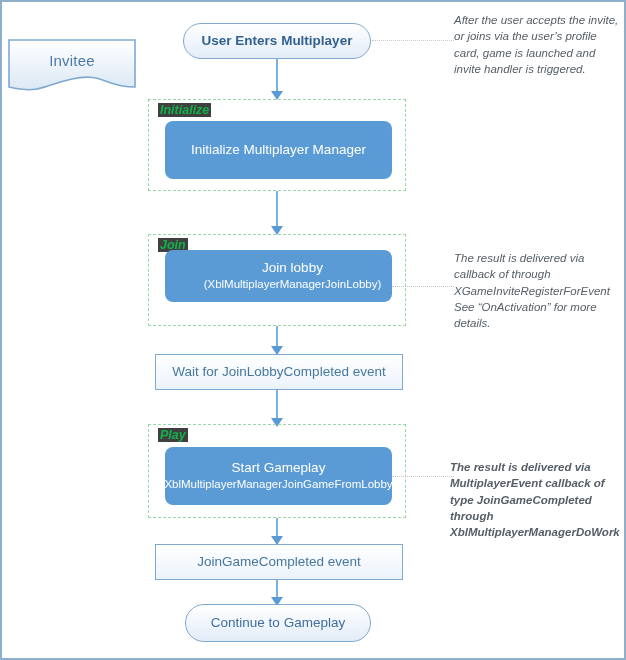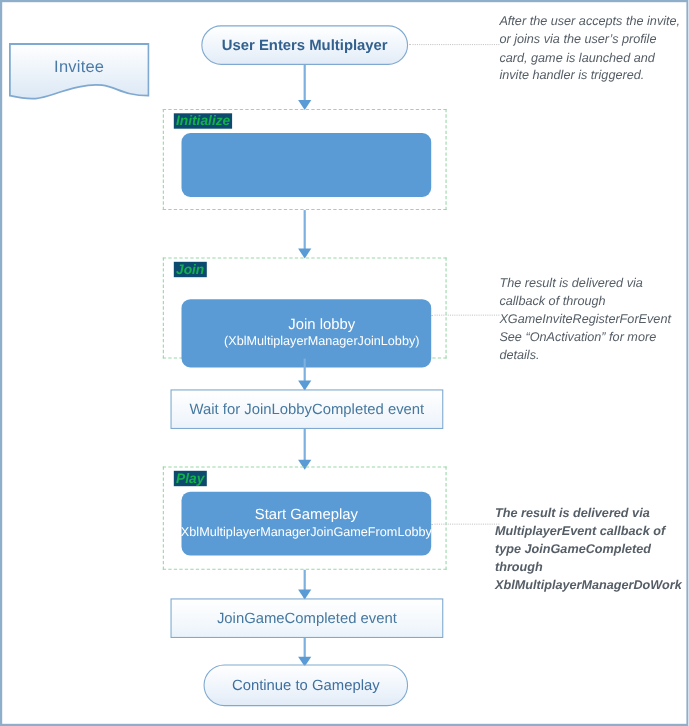--- a/index.html
+++ b/index.html
@@ -88,21 +88,21 @@
     box-sizing: border-box;
     border: 1.5px dashed #9ad7a8;
     background: transparent;
   }
   .group-label {
     position: absolute;
     font-style: italic;
     font-size: 12.5px;
     color: #11b24a;
     font-weight: bold;
-    background: #0c4a6e;
+    background: #404040;
     padding: 0 2px;
   }
 
   
   .conn {
     position: absolute;
     background: #7cb0de;
   }
   .conn-v { width: 2px; }
   .arrowhead {
@@ -160,28 +160,29 @@
   <div class="dotted" style="left:370px; top:38px; width:82px;"></div>
 
   <div class="annotation" style="left:452px; top:10px; width:168px;">After the user accepts the invite, or joins via the user’s profile card, game is launched and invite handler is triggered.</div>
 
   <div class="conn conn-v" style="left:274px; top:57px; height:34px;"></div>
   <div class="arrowhead" style="left:269px; top:89px;"></div>
 
   <div class="group" style="left:146px; top:97px; width:258px; height:92px;"></div>
   <div class="group-label" style="left:156px; top:101px;">Initialize</div>
   <div class="node node-action" style="left:163px; top:119px; width:227px; height:58px;">
+    <span class="line1">Initialize Multiplayer Manager</span>
   </div>
 
   <div class="conn conn-v" style="left:274px; top:189px; height:38px;"></div>
   <div class="arrowhead" style="left:269px; top:224px;"></div>
 
   <div class="group" style="left:146px; top:232px; width:258px; height:92px;"></div>
   <div class="group-label" style="left:156px; top:236px;">Join</div>
-  <div class="node node-action" style="left:163px; top:270px; width:227px; height:62px;padding-left:28px;">
+  <div class="node node-action" style="left:163px; top:248px; width:227px; height:52px;padding-left:28px;">
     <span class="line1">Join lobby</span>
     <span class="line2">(XblMultiplayerManagerJoinLobby)</span>
   </div>
 
   <div class="dotted" style="left:390px; top:284px; width:62px;"></div>
 
   <div class="annotation" style="left:452px; top:248px; width:168px;">The result is delivered via callback of through XGameInviteRegisterForEvent See “OnActivation” for more details.</div>
 
   <div class="conn conn-v" style="left:274px; top:324px; height:28px;"></div>
   <div class="arrowhead" style="left:269px; top:344px;"></div>

